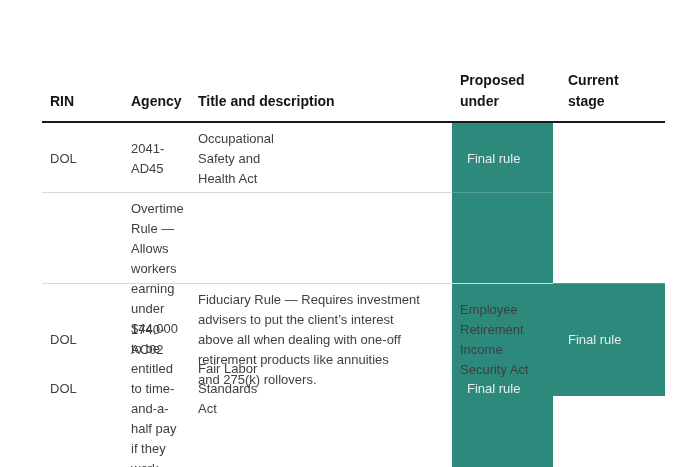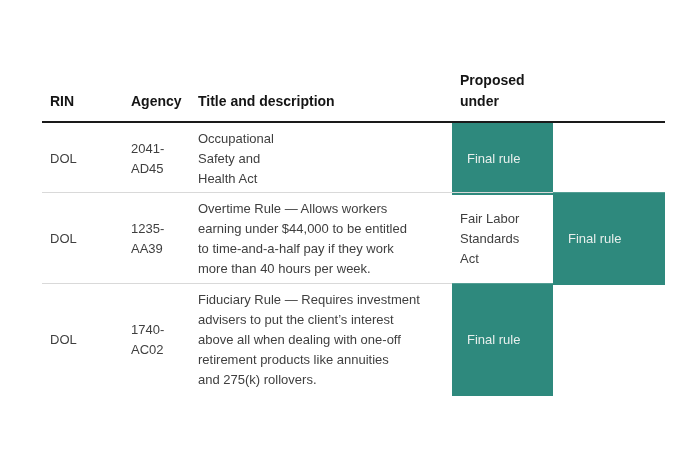--- a/index.html
+++ b/index.html
@@ -69,51 +69,55 @@
 <body>
 
 <div class="table">
 
   <div class="grid-row header-row">
     <div class="header-cell">RIN</div>
     <div class="header-cell">Agency</div>
     <div class="header-cell">Title and description</div>
     <div class="header-cell">Proposed
 under</div>
+    <div class="header-cell stage-col">Current
+stage</div>
   </div>
 
   <div class="grid-row body-row row-1">
     <div class="cell">DOL</div>
     <div class="cell">2041-
 AD45</div>
     <div class="cell">Occupational
 Safety and
 Health Act</div>
     <div class="cell stage-cell">Final rule</div>
   </div>
 
   <div class="grid-row body-row row-2">
     <div class="cell">DOL</div>
-    <div class="cell">1235-
-AA39</div>
     <div class="cell">Overtime Rule — Allows workers
 earning under $44,000 to be entitled
 to time-and-a-half pay if they work
 more than 40 hours per week.</div>
     <div class="cell">Fair Labor
 Standards
 Act</div>
     <div class="cell stage-cell">Final rule</div>
   </div>
 
   <div class="grid-row body-row row-3">
     <div class="cell">DOL</div>
     <div class="cell">1740-
 AC02</div>
     <div class="cell">Fiduciary Rule — Requires investment
 advisers to put the client’s interest
 above all when dealing with one-off
 retirement products like annuities
 and 275(k) rollovers.</div>
+    <div class="cell">Employee
+Retirement
+Income
+Security Act</div>
     <div class="cell stage-cell">Final rule</div>
   </div>
 
 </div>
 
 </body></html>

